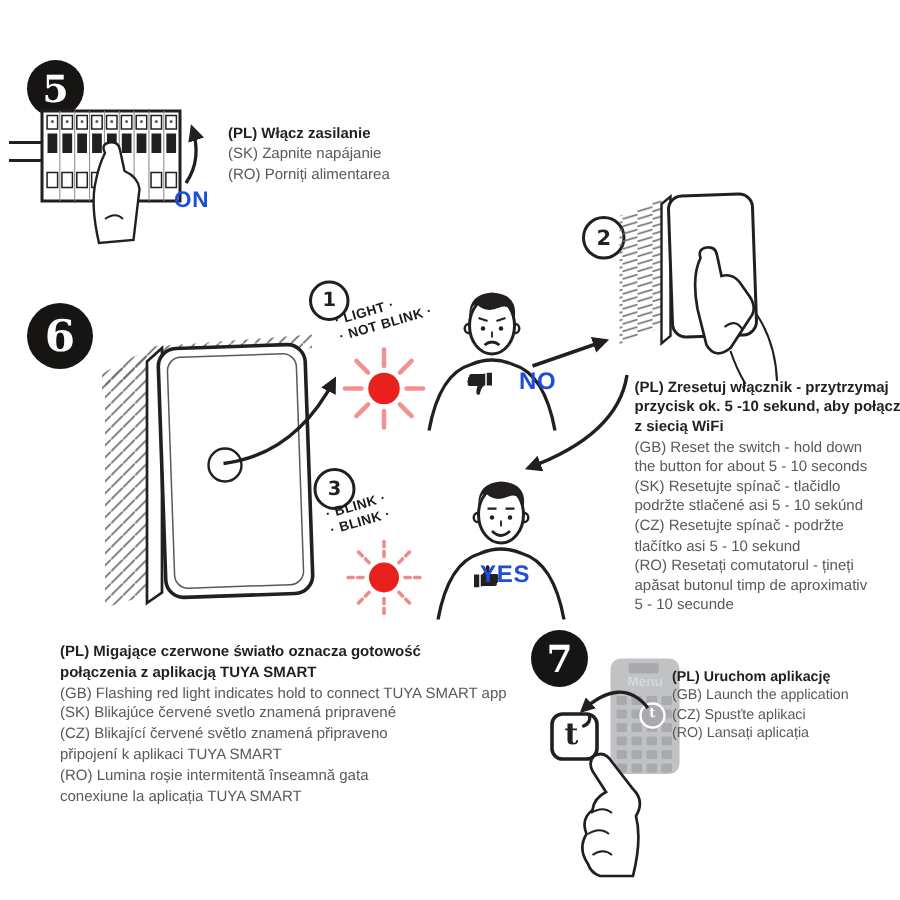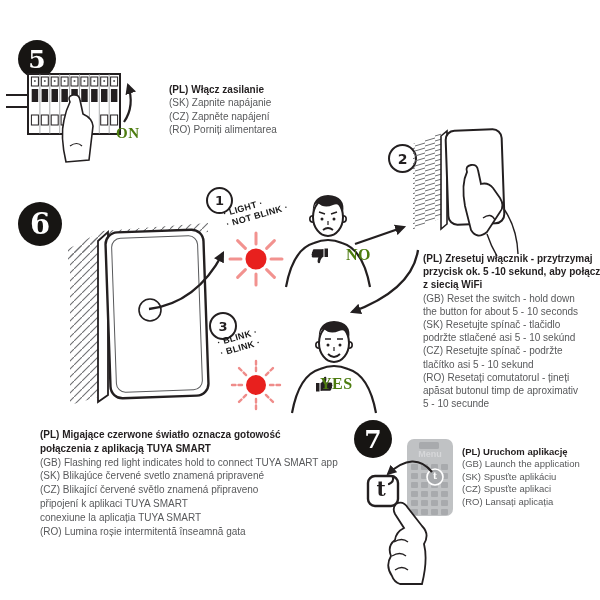--- a/index.html
+++ b/index.html
@@ -8,21 +8,21 @@
         box-shadow:inset 0 0 0 1px #cscscs, inset 0 0 0 1px #cfcfcf;}
   .abs{position:absolute;}
   .badge{position:absolute;background:#171513;color:#ffffff;border-radius:50%;
          display:flex;align-items:center;justify-content:center;
          font-family:"DejaVu Serif", serif;font-weight:bold;}
   .circ{position:absolute;border:2.2px solid #231f20;background:#fff;border-radius:50%;
         display:flex;align-items:center;justify-content:center;
         font-weight:bold;font-family:"DejaVu Sans", sans-serif;}
   .tb{position:absolute;font-size:10px;line-height:13.4px;color:#58595b;white-space:nowrap;}
   .tb .b{font-weight:bold;color:#231f20;}
-  .biglabel{position:absolute;font-weight:bold;color:#4d7c0f;letter-spacing:.5px;font-family:Liberation Serif, serif;}
+  .biglabel{position:absolute;font-weight:bold;color:#1d4ed8;letter-spacing:.5px;}
   .scribble{position:absolute;transform:rotate(-16deg);transform-origin:left top;
             font-weight:bold;font-size:9px;line-height:11px;letter-spacing:.3px;
             color:#1a1a1a;white-space:nowrap;}
   svg{position:absolute;overflow:visible;}
 </style>
 </head>
 <body>
 
 <div class="page">
 
@@ -90,24 +90,23 @@
     </g>
     <g>
       <path d="M64 34 Q61 28 67 27 Q73 26 74 32 L77 46 Q86 50 87 58 L83 92 L60 94 Q54 68 58 52 Q60 42 64 34 Z" fill="#fff" stroke="#231f20" stroke-width="1.6"></path>
       <path d="M64 78 q7 -5 12 0" fill="none" stroke="#231f20" stroke-width="1.2"></path>
     </g>
     <path d="M118 54 Q129 38 122 17" fill="none" stroke="#231f20" stroke-width="2.2" marker-end="url(#m5)"></path>
   </svg>
 
   <div class="biglabel" style="left:116px;top:125px;font-size:15px;">ON</div>
 
-  <div class="tb" style="left:169px;top:83px;">
+  <div class="tb" style="left:152px;top:83px;">
     <div class="b">(PL) Włącz zasilanie</div>
     <div>(SK) Zapnite napájanie</div>
-    <div>(CZ) Zapněte napájení</div>
     <div>(RO) Porniți alimentarea</div>
   </div>
 
   <div class="circ" style="left:388px;top:144px;width:25px;height:25px;font-size:14px;">2</div>
 
   <svg style="left:405px;top:122px;" width="120" height="135" viewBox="0 0 120 135">
     <defs>
       <pattern id="h2" width="10" height="5" patternUnits="userSpaceOnUse">
         <path d="M0 4 L10 1" stroke="#6d6e71" stroke-width="1"></path>
       </pattern>
@@ -255,22 +254,22 @@
   </svg>
   <div class="biglabel" style="left:320px;top:375px;font-size:16px;">YES</div>
 
   <div class="tb" style="left:40px;top:428px;line-height:13.8px;">
     <div class="b">(PL) Migające czerwone światło oznacza gotowość</div>
     <div class="b">połączenia z aplikacją TUYA SMART</div>
     <div>(GB) Flashing red light indicates hold to connect TUYA SMART app</div>
     <div>(SK) Blikajúce červené svetlo znamená pripravené</div>
     <div>(CZ) Blikající červené světlo znamená připraveno</div>
     <div>připojení k aplikaci TUYA SMART</div>
+    <div>(RO) Lumina roșie intermitentă înseamnă gata</div>
     <div>conexiune la aplicația TUYA SMART</div>
-    <div>(RO) Lumina roșie intermitentă înseamnă gata</div>
   </div>
 
   <div class="badge" style="left:354px;top:420px;width:38px;height:38px;font-size:25px;">7</div>
 
   <svg style="left:405px;top:438px;" width="52" height="80" viewBox="0 0 52 80">
     <rect x="2" y="1" width="46" height="77" rx="7" fill="#c0c2c4"></rect>
     <rect x="14" y="4" width="20" height="7" rx="1.5" fill="#a8aaad"></rect>
     <g fill="#a8aaad">
       <rect x="6" y="26" width="7" height="6" rx="1"></rect>
         <rect x="16" y="26" width="7" height="6" rx="1"></rect>
@@ -314,21 +313,20 @@
     <rect x="2" y="2" width="30" height="30" rx="7" fill="#fff" stroke="#231f20" stroke-width="2.4"></rect>
     <path d="M23 10 q5 -2 4 -7" fill="none" stroke="#231f20" stroke-width="2.2" stroke-linecap="round"></path>
   </svg>
   <div class="abs" style="left:372px;top:477px;width:18px;text-align:center;font-size:20px;font-weight:bold;font-family:'DejaVu Serif',serif;color:#231f20;">t</div>
 
   <svg style="left:368px;top:494px;" width="72" height="92" viewBox="0 0 72 92">
     <path d="M28 10 Q24 14 27 20 L36 34 Q28 38 27 46 Q19 52 23 62 Q17 72 24 82 Q26 88 32 90 L54 90 Q60 66 56 50 Q62 40 54 32 L40 14 Q35 6 28 10 Z" fill="#fff" stroke="#231f20" stroke-width="1.8"></path>
     <path d="M26 48 Q34 43 40 48 M24 62 Q32 57 38 62 M27 76 Q34 71 40 76" fill="none" stroke="#231f20" stroke-width="1.3"></path>
   </svg>
 
-  <div class="tb" style="left:462px;top:446px;font-size:9.5px;line-height:12.4px;">
+  <div class="tb" style="left:448px;top:446px;font-size:9.5px;line-height:12.4px;">
     <div class="b">(PL) Uruchom aplikację</div>
     <div>(GB) Launch the application</div>
-    <div>(SK) Spusťte aplikáciu</div>
     <div>(CZ) Spusťte aplikaci</div>
     <div>(RO) Lansați aplicația</div>
   </div>
 
 </div>
 
 </body></html>

